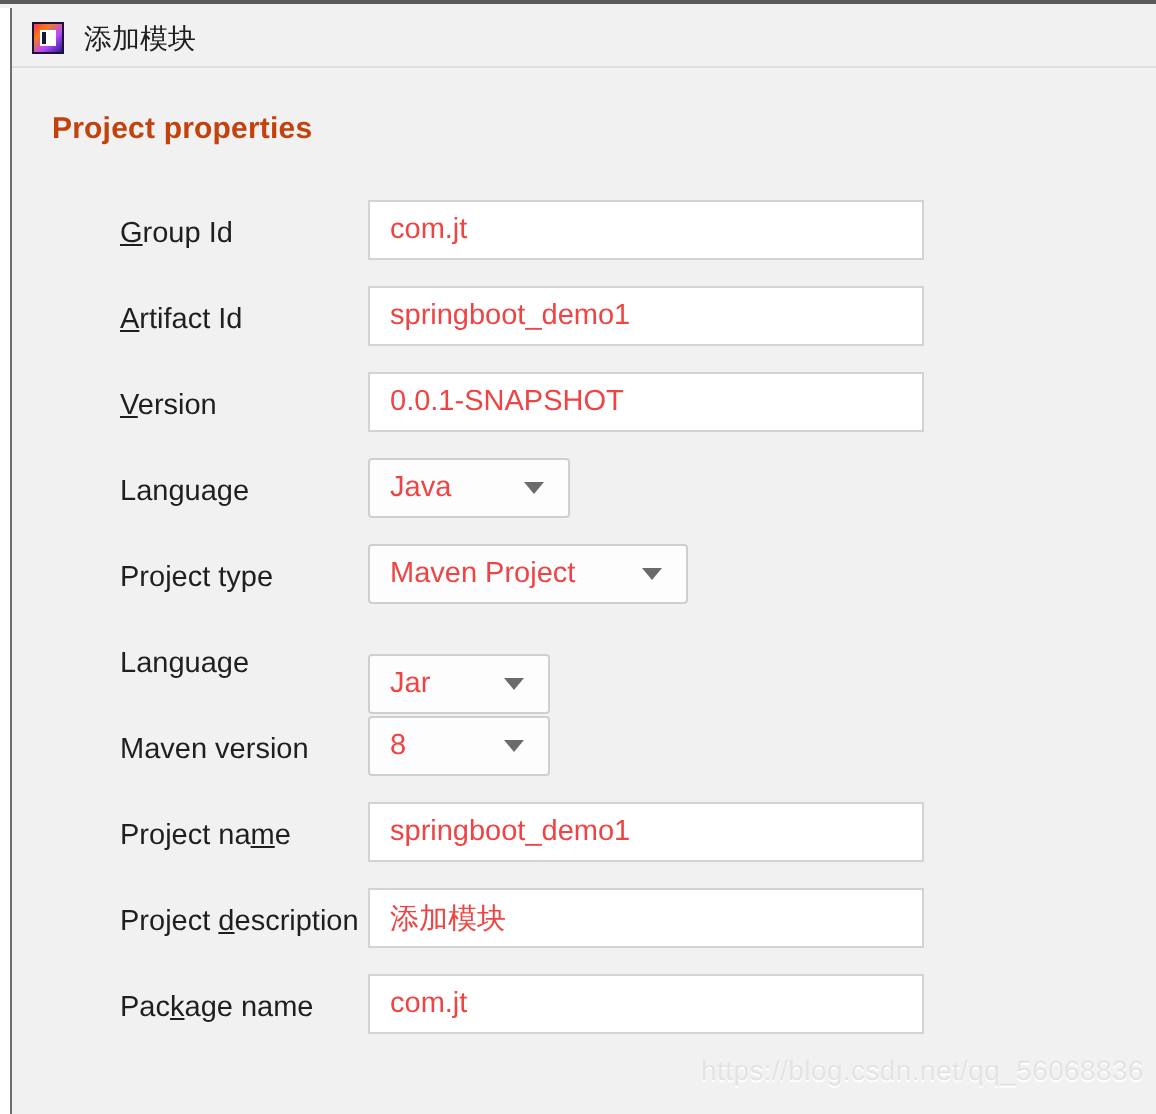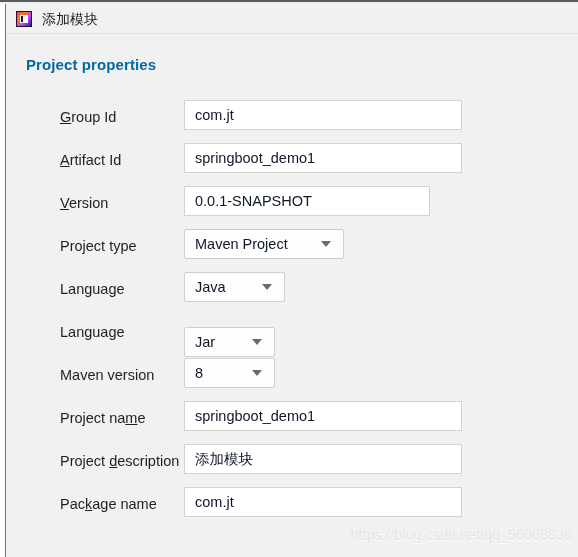--- a/index.html
+++ b/index.html
@@ -104,21 +104,21 @@
     height: 523px;
     background: #f1f1f1;
   }
 
   .section-title {
     position: absolute;
     left: 20px;
     top: 22px;
     font-size: 15px;
     font-weight: bold;
-    color: #0369a1;
+    color: #c2410c;
     letter-spacing: 0.1px;
     white-space: nowrap;
   }
 
   .form {
     position: absolute;
     left: 0;
     top: 66px;
     width: 572px;
   }
@@ -147,21 +147,21 @@
     position: absolute;
     left: 178px;
     top: 0px;
     height: 30px;
     box-sizing: border-box;
     background: #ffffff;
     border: 1px solid #d3d3d3;
     display: flex;
     align-items: center;
     font-size: 14.5px;
-    color: #0f172a;
+    color: #ef4444;
     padding-left: 10px;
     white-space: nowrap;
   }
   .field.text { width: 278px; }
 
   .field.combo {
     background: #fdfdfd;
     border: 1px solid #cfcfcf;
     border-radius: 2px;
     justify-content: flex-start;
@@ -213,38 +213,38 @@
         <div class="row">
           <div class="row-label"><u>G</u>roup Id</div>
           <div class="field text" style="width: 278px;">com.jt</div>
         </div>
         <div class="row">
           <div class="row-label"><u>A</u>rtifact Id</div>
           <div class="field text" style="width: 278px;">springboot_demo1</div>
         </div>
         <div class="row">
           <div class="row-label"><u>V</u>ersion</div>
-          <div class="field text" style="width: 246px;">0.0.1-SNAPSHOT</div>
+          <div class="field text" style="width: 278px;">0.0.1-SNAPSHOT</div>
+        </div>
+        <div class="row">
+          <div class="row-label">Language</div>
+          <div class="field combo" style="width: 101px;">
+            <span class="combo-value">Java</span>
+            <span class="combo-arrow"></span>
+          </div>
         </div>
         <div class="row">
           <div class="row-label">Project type</div>
           <div class="field combo" style="width: 160px;">
             <span class="combo-value">Maven Project</span>
             <span class="combo-arrow"></span>
           </div>
         </div>
         <div class="row">
           <div class="row-label">Language</div>
-          <div class="field combo" style="width: 101px;">
-            <span class="combo-value">Java</span>
-            <span class="combo-arrow"></span>
-          </div>
-        </div>
-        <div class="row">
-          <div class="row-label">Language</div>
           <div class="field combo" style="width: 91px; margin-top: 12px;">
             <span class="combo-value">Jar</span>
             <span class="combo-arrow"></span>
           </div>
         </div>
         <div class="row">
           <div class="row-label">Maven version</div>
           <div class="field combo" style="width: 91px;">
             <span class="combo-value">8</span>
             <span class="combo-arrow"></span>

